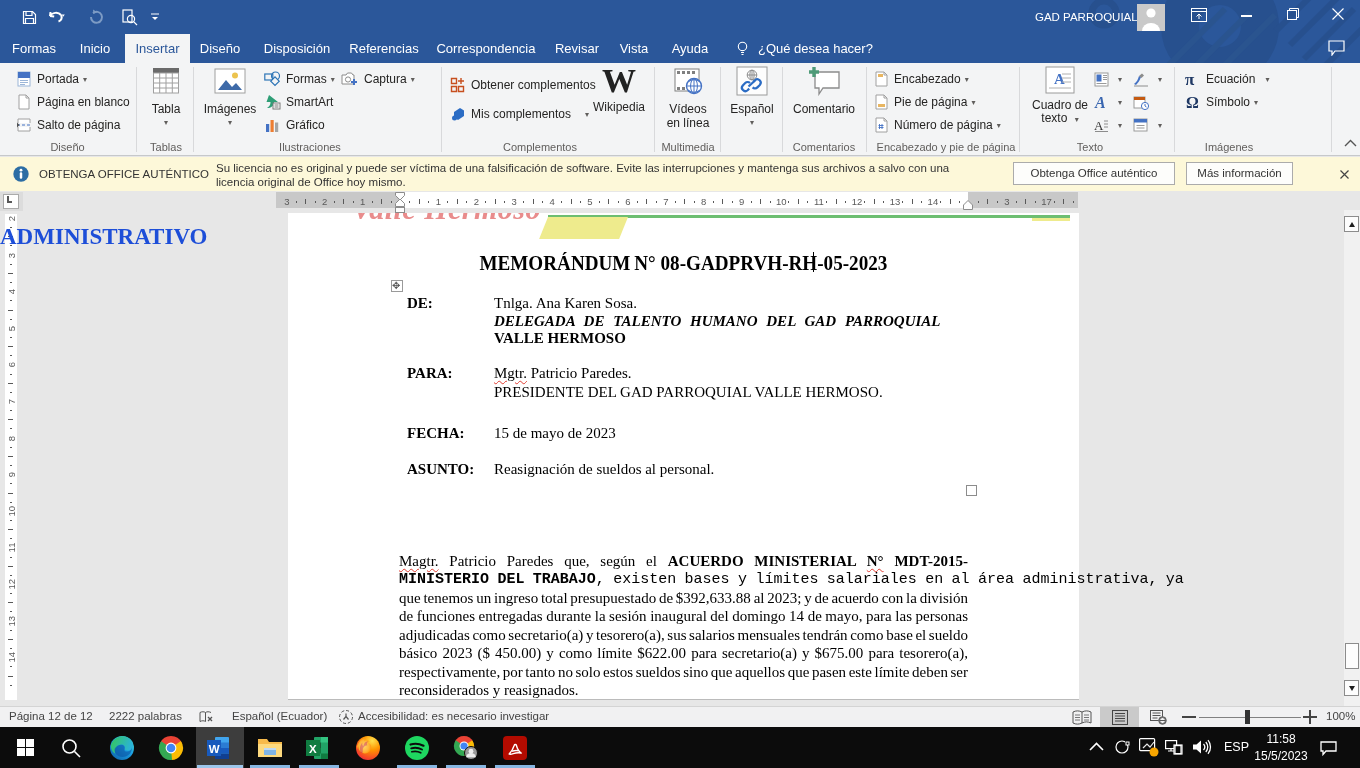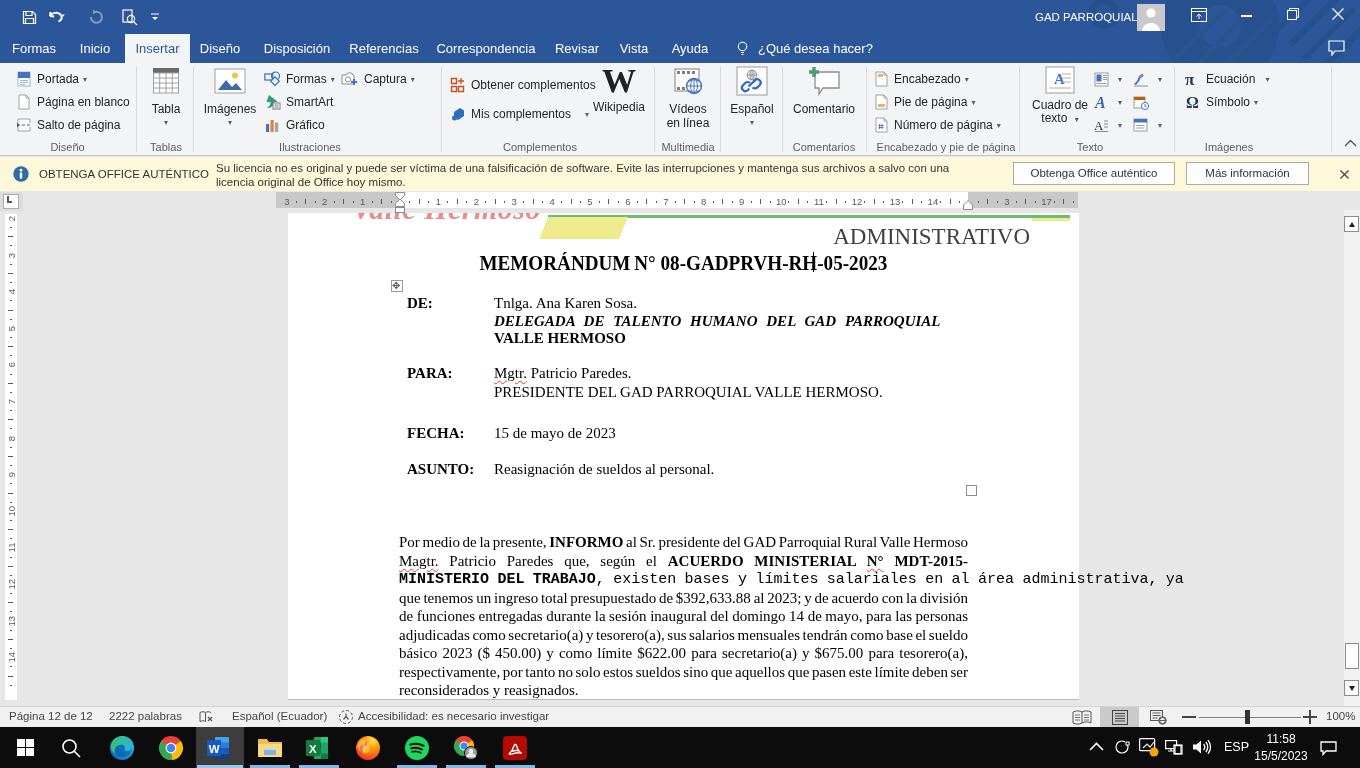--- a/index.html
+++ b/index.html
@@ -368,21 +368,21 @@
   <div id="warnbar">
     <svg class="abs" style="left:13px;top:9px" width="16" height="16" viewBox="0 0 27 27">
         <circle cx="13.5" cy="13.5" r="13" fill="#2c6da4"></circle>
         <circle cx="13.5" cy="7" r="2.4" fill="#fff"></circle>
         <rect x="11.4" y="10.5" width="4.2" height="11" rx="2" fill="#fff"></rect>
       </svg>
     <div class="abs" style="left:39px;top:0;height:34px;line-height:34px;font-size:11.5px;color:#333">OBTENGA OFFICE AUTÉNTICO</div>
     <div class="abs" style="left:216px;top:4px;width:800px;font-size:11.5px;color:#333;line-height:14px;white-space:pre">Su licencia no es original y puede ser víctima de una falsificación de software. Evite las interrupciones y mantenga sus archivos a salvo con una
 licencia original de Office hoy mismo.</div>
     <div class="warnbtn" style="left:1013px;width:162px">Obtenga Office auténtico</div>
-    <div class="warnbtn" style="left:1186px;width:123px">Más información</div>
+    <div class="warnbtn" style="left:1186px;width:107px">Más información</div>
     <svg class="abs" style="left:1340px;top:13px" width="9" height="9" viewBox="0 0 9 9">
         <path d="M0.5 0.5 L8.5 8.5 M8.5 0.5 L0.5 8.5" stroke="#444" stroke-width="1.2"></path>
       </svg>
   </div>
 
   <div id="docarea">
 
     <div class="abs" style="left:0;top:1px;width:23px;height:19px;background:#dcdcdc"></div>
     <div class="abs" style="left:3px;top:3px;width:16px;height:15px;background:#fff;border:1px solid #ababab"></div>
     <div class="abs" style="left:7px;top:5px;width:5px;height:7px;border-left:2.5px solid #595959;border-bottom:2.5px solid #595959"></div>
@@ -550,42 +550,41 @@
     <div class="abs" style="left:1344px;top:489px;width:15px;height:16px;background:#fdfdfd;border:1px solid #8c8c8c"></div>
     <div class="abs" style="left:1348.5px;top:495px;width:0;height:0;border-left:3.5px solid transparent;border-right:3.5px solid transparent;border-top:5px solid #1f1f1f"></div>
 
     <div class="abs serif" style="left:352px;top:22px;width:200px;height:9px;overflow:hidden;">
       <div style="margin-top:-21px;font-size:30px;font-weight:bold;font-style:italic;color:#e98c8c;letter-spacing:0.5px;white-space:nowrap">Valle Hermoso</div>
     </div>
     <div class="abs" style="left:548px;top:24px;width:522px;height:3px;background:#6dbe71"></div>
     <div class="abs" style="left:548px;top:26px;width:80px;height:22px;background:#eeeb8d;transform:skewX(-22deg);transform-origin:0 0;"></div>
     <div class="abs" style="left:1032px;top:27px;width:38px;height:3px;background:#eeeb8d"></div>
 
-    <div class="abs serif" style="left:0;top:33px;width:1030px;text-align:right;font-size:23px;font-weight:normal;color:#404040">ADMINISTRATIVO</div>
+    <div class="abs serif" style="left:0;top:33px;width:1030px;text-align:left;font-size:23px;font-weight:bold;color:#1d4ed8">ADMINISTRATIVO</div>
 
     <div class="abs serif" style="left:399px;top:59px;width:569px;text-align:center"><span style="display:inline-block;font-size:22px;font-weight:bold;color:#000;white-space:nowrap;transform:scaleX(0.87);transform-origin:center">MEMORÁNDUM N° 08-GADPRVH-RH-05-2023</span></div>
     <div class="abs" style="left:813px;top:61px;width:1px;height:20px;background:#000"></div>
 
     <div class="abs" style="left:391px;top:89px;width:12px;height:12px;border:1px solid #9a9a9a"></div>
     <div class="abs" style="left:392px;top:90px;font-size:10px;color:#555;line-height:10px">✥</div>
 
     <div class="docline" style="left:407px;top:104px;font-weight:bold">DE:</div>
     <div class="docline" style="left:494px;top:104px">Tnlga. Ana Karen Sosa.</div>
     <div class="docline just fitline" style="left: 494px; top: 122px; width: 464px; font-weight: bold; word-spacing: 5.00781px; font-style: italic;">DELEGADA DE TALENTO HUMANO DEL GAD PARROQUIAL</div>
     <div class="docline" style="left:494px;top:139px;font-weight:bold">VALLE HERMOSO</div>
     <div class="docline" style="left:407px;top:174px;font-weight:bold">PARA:</div>
     <div class="docline" style="left:494px;top:174px"><span class="sp">Mgtr.</span> Patricio Paredes.</div>
     <div class="docline" style="left:494px;top:193px;font-weight:normal">PRESIDENTE DEL GAD PARROQUIAL VALLE HERMOSO.</div>
     <div class="docline" style="left:407px;top:234px;font-weight:bold">FECHA:</div>
     <div class="docline" style="left:494px;top:234px">15 de mayo de 2023</div>
     <div class="docline" style="left:407px;top:270px;font-weight:bold">ASUNTO:</div>
     <div class="docline" style="left:494px;top:270px">Reasignación de sueldos al personal.</div>
     <div class="abs" style="left:966px;top:294px;width:11px;height:11px;border:1px solid #8c8c8c"></div>
 
-    <div class="docline just fitline" style="left: 399px; top: 343px; width: 569px; word-spacing: -1.11607px;">Por medio de la presente, <b>INFORMO</b> al Sr. presidente del GAD Parroquial Rural Valle Hermoso</div>
     <div class="docline just fitline" style="left: 399px; top: 361.5px; width: 569px; word-spacing: 7.01389px;"><span class="sp">Magtr.</span> Patricio Paredes que, según el <b>ACUERDO MINISTERIAL <span class="sp">N°</span> MDT-2015-</b></div>
     <div class="docline just fitline" style="left: 399px; top: 380px; width: 569px; word-spacing: -0.610677px; font-family: Liberation Mono, monospace;"><b>MINISTERIO DEL TRABAJO</b>, existen bases y límites salariales en al área administrativa, ya</div>
     <div class="docline just fitline" style="left: 399px; top: 398.5px; width: 569px; word-spacing: -0.975px;">que tenemos un ingreso total presupuestado de $392,633.88 al 2023; y de acuerdo con la división</div>
     <div class="docline just fitline" style="left: 399px; top: 417px; width: 569px; word-spacing: -0.207589px;">de funciones entregadas durante la sesión inaugural del domingo 14 de mayo, para las personas</div>
     <div class="docline just fitline" style="left: 399px; top: 435.5px; width: 569px; word-spacing: -1.14193px;">adjudicadas como secretario(a) y tesorero(a), sus salarios mensuales tendrán como base el sueldo</div>
     <div class="docline just fitline" style="left: 399px; top: 454px; width: 569px; word-spacing: 1.3149px;">básico 2023 ($ 450.00) y como límite $622.00 para secretario(a) y $675.00 para tesorero(a),</div>
     <div class="docline just fitline" style="left: 399px; top: 472.5px; width: 569px; word-spacing: -1.16875px;">respectivamente, por tanto no solo estos sueldos sino que aquellos que pasen este límite deben ser</div>
     <div class="docline" style="left:399px;top:491px">reconsiderados y reasignados.</div>
   </div>
 

